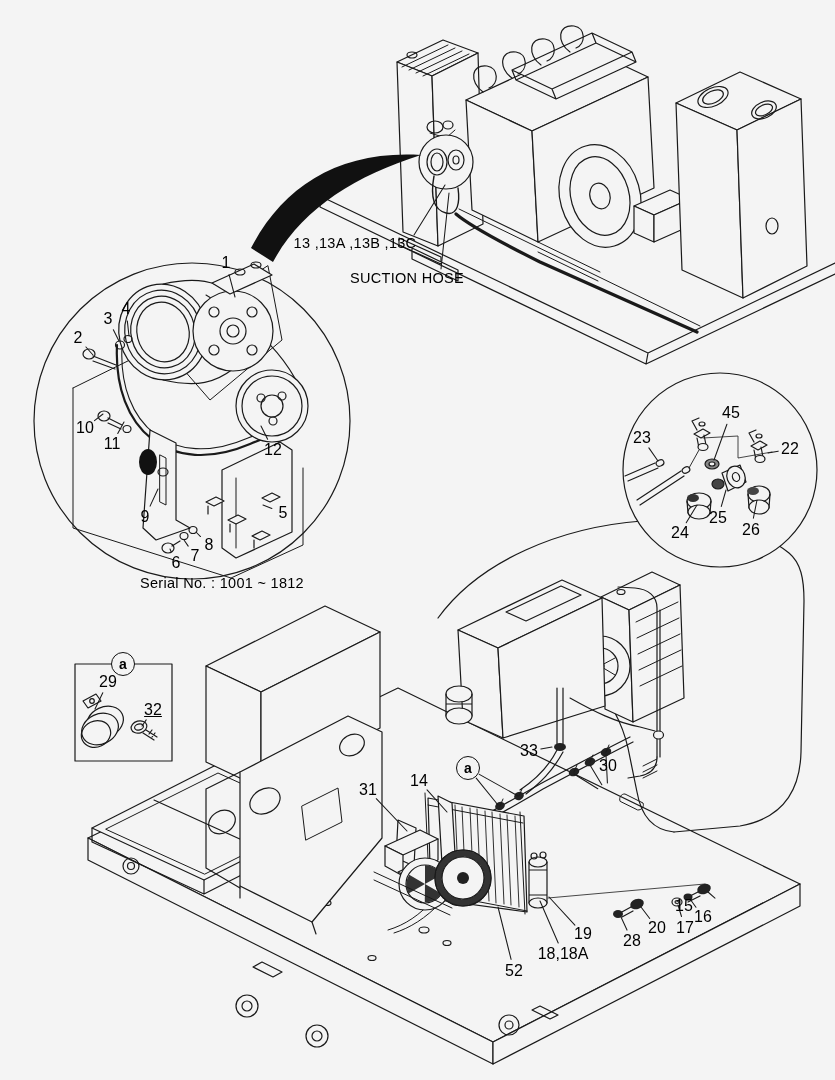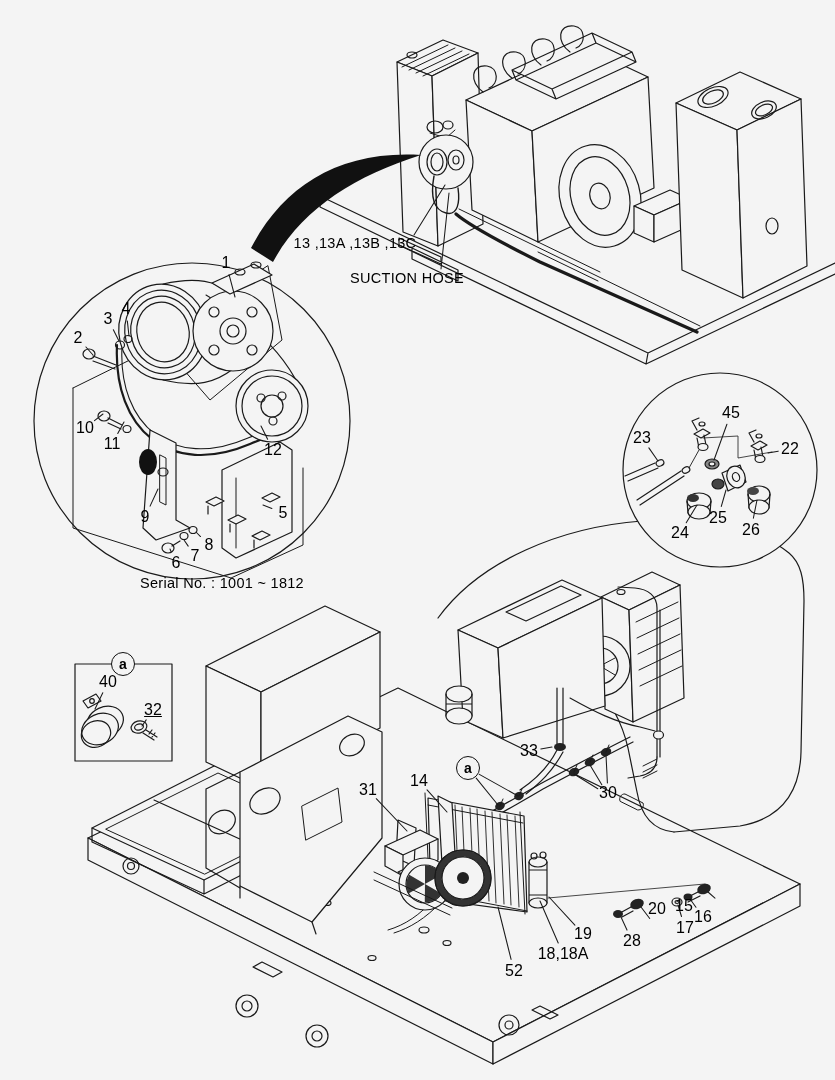--- a/index.html
+++ b/index.html
@@ -427,30 +427,30 @@
       <div class="callout caption" style="left: 355px; top: 243px;">13 ,13A ,13B ,13C</div>
       <div class="callout caption" style="left: 407px; top: 278px;">SUCTION HOSE</div>
       <div class="callout caption" style="left: 222px; top: 583px;">Serial No. : 1001 ~ 1812</div>
       <div class="callout number" style="left: 790px; top: 449px;">22</div>
       <div class="callout number" style="left: 642px; top: 438px;">23</div>
       <div class="callout number" style="left: 680px; top: 533px;">24</div>
       <div class="callout number" style="left: 718px; top: 518px;">25</div>
       <div class="callout number" style="left: 751px; top: 530px;">26</div>
       <div class="callout number" style="left: 731px; top: 413px;">45</div>
       <div class="callout marker" style="left: 123px; top: 664px;">a</div>
-      <div class="callout number" style="left: 108px; top: 682px;">40</div>
+      <div class="callout number" style="left: 108px; top: 682px;">29</div>
       <div class="callout number" style="left: 153px; top: 710px; text-decoration: underline;">32</div>
       <div class="callout number" style="left: 529px; top: 751px;">33</div>
       <div class="callout marker" style="left: 468px; top: 768px;">a</div>
       <div class="callout number" style="left: 419px; top: 781px; text-align: center;">14</div>
       <div class="callout number" style="left: 368px; top: 790px;">31</div>
-      <div class="callout number" style="left: 608px; top: 793px;">30</div>
+      <div class="callout number" style="left: 608px; top: 766px;">30</div>
       <div class="callout number" style="left: 684px; top: 906px;">15</div>
       <div class="callout number" style="left: 703px; top: 917px;">16</div>
       <div class="callout number" style="left: 685px; top: 928px;">17</div>
-      <div class="callout number" style="left: 657px; top: 909px;">20</div>
+      <div class="callout number" style="left: 657px; top: 928px;">20</div>
       <div class="callout number" style="left: 632px; top: 941px;">28</div>
       <div class="callout number" style="left: 583px; top: 934px;">19</div>
       <div class="callout number" style="left: 563px; top: 954px;">18,18A</div>
       <div class="callout number" style="left: 514px; top: 971px;">52</div>
     </div>
 
 </div>
 
 </body></html>

